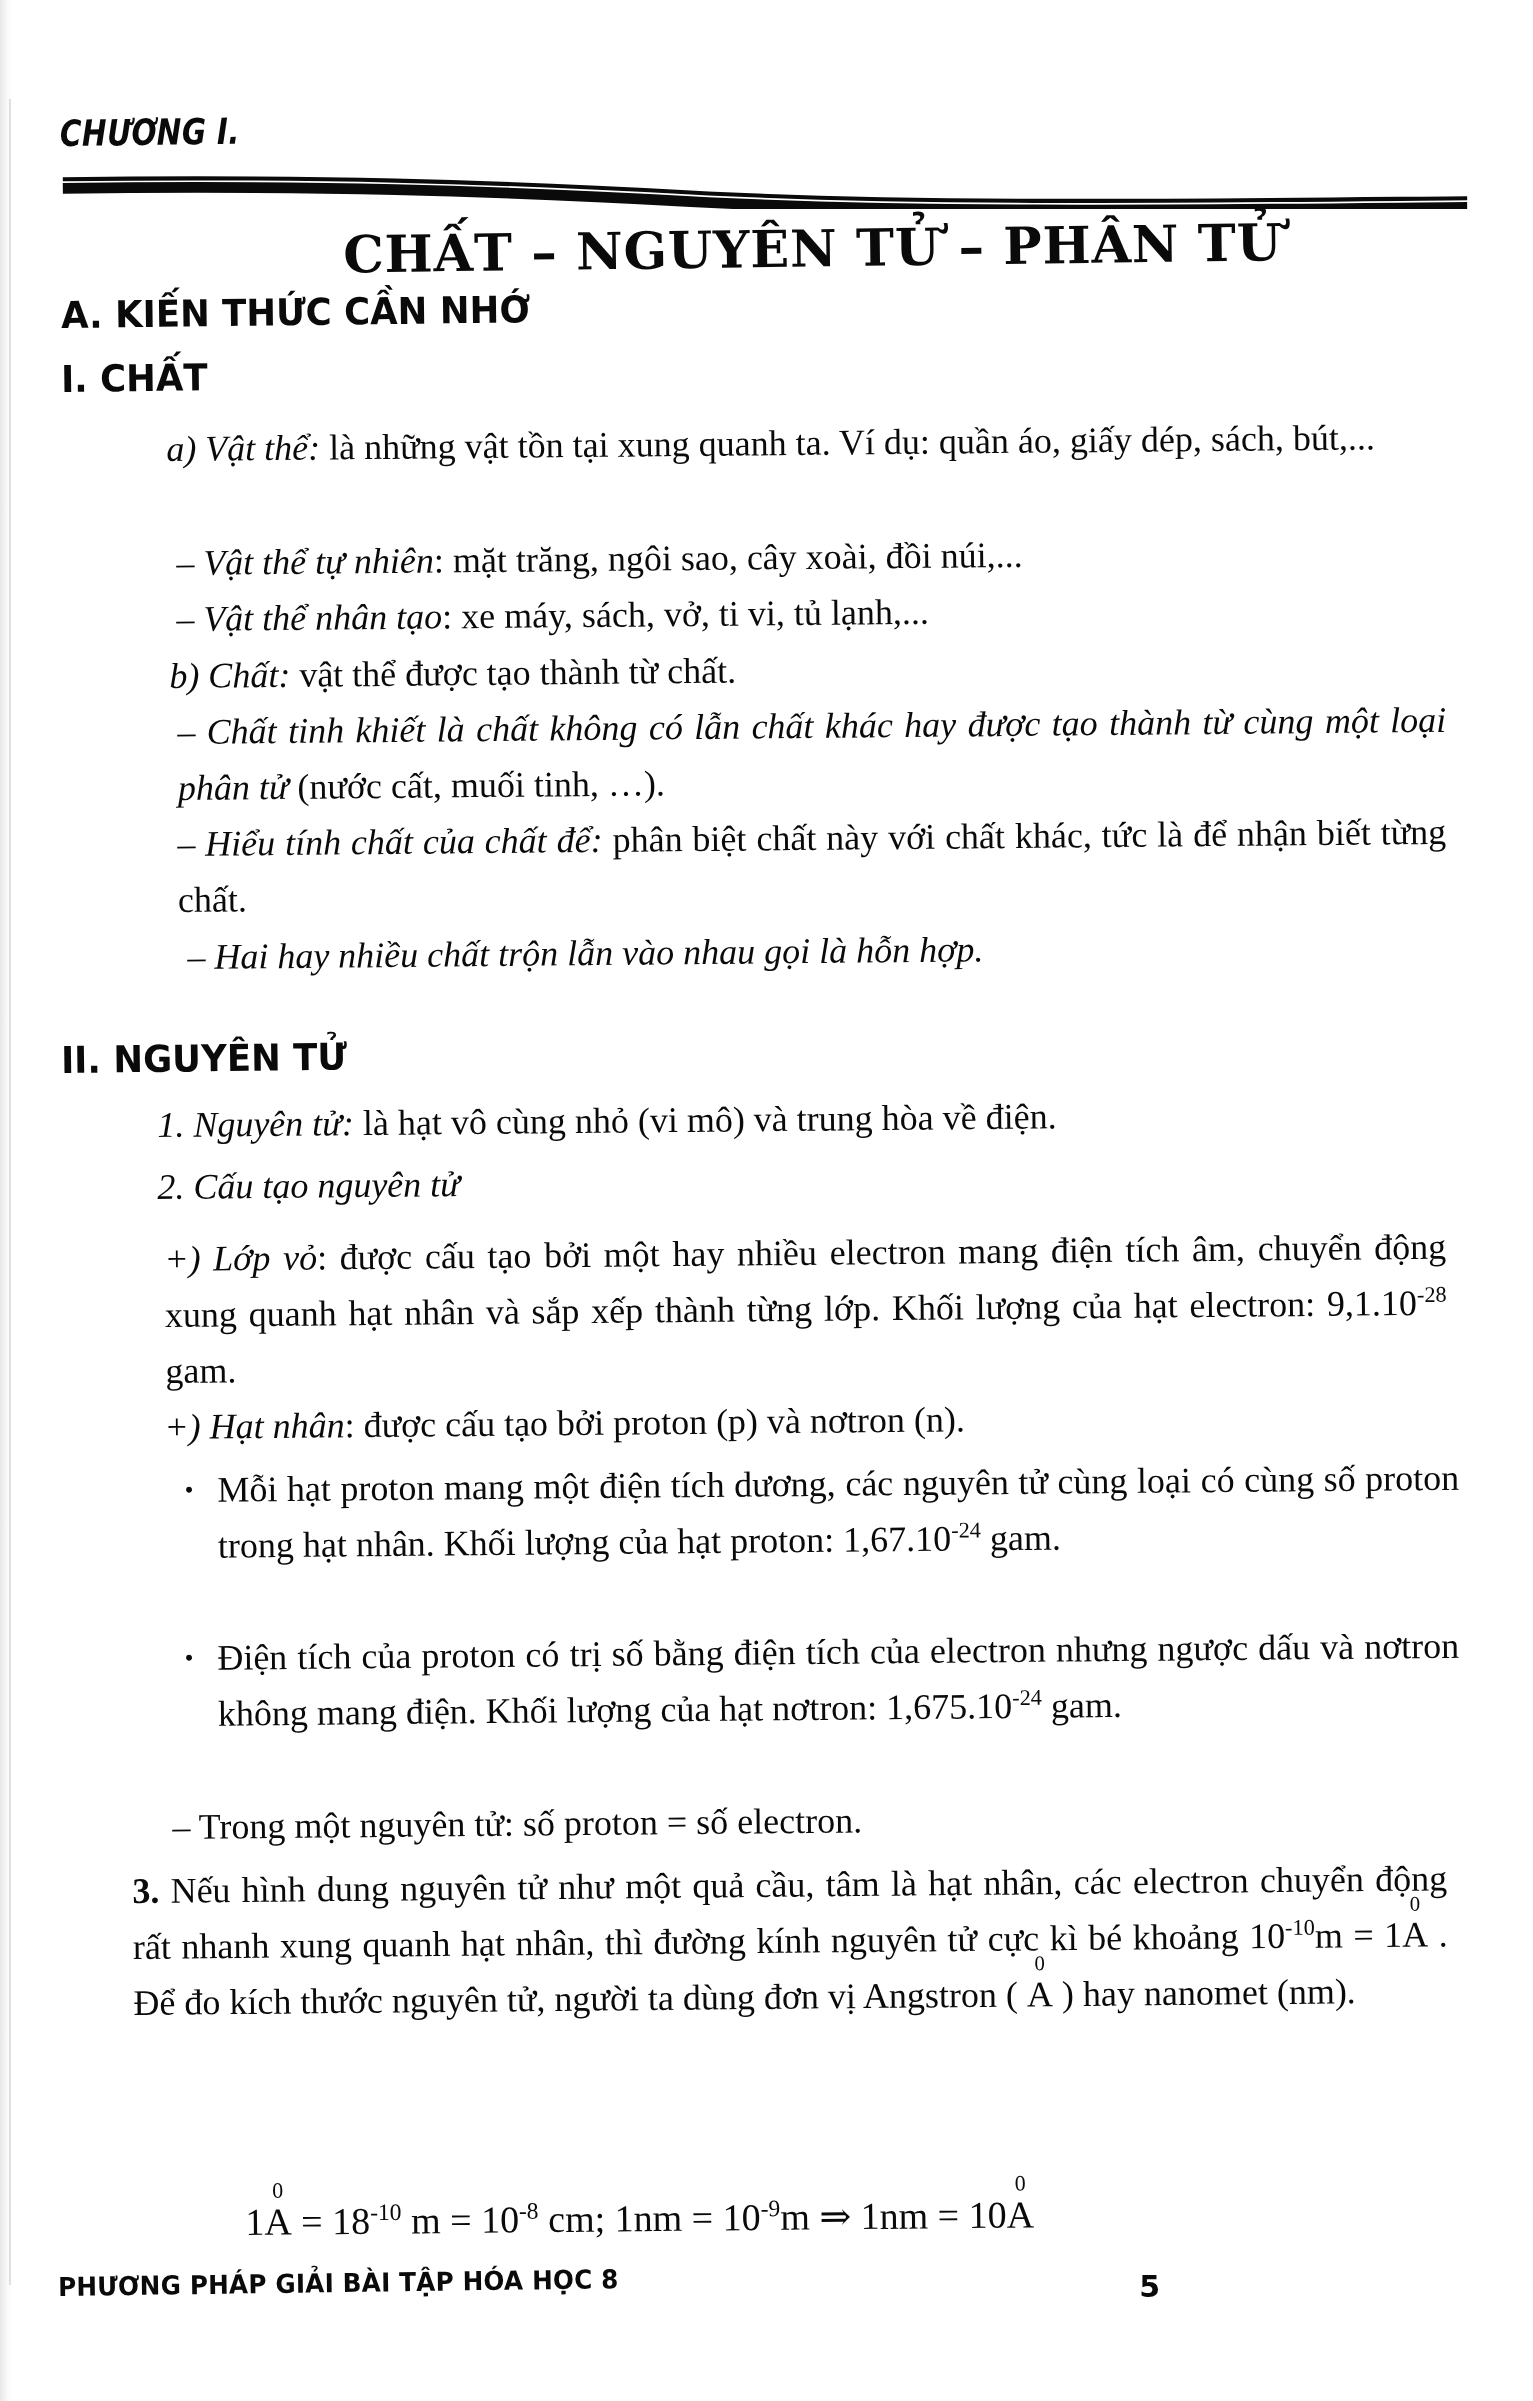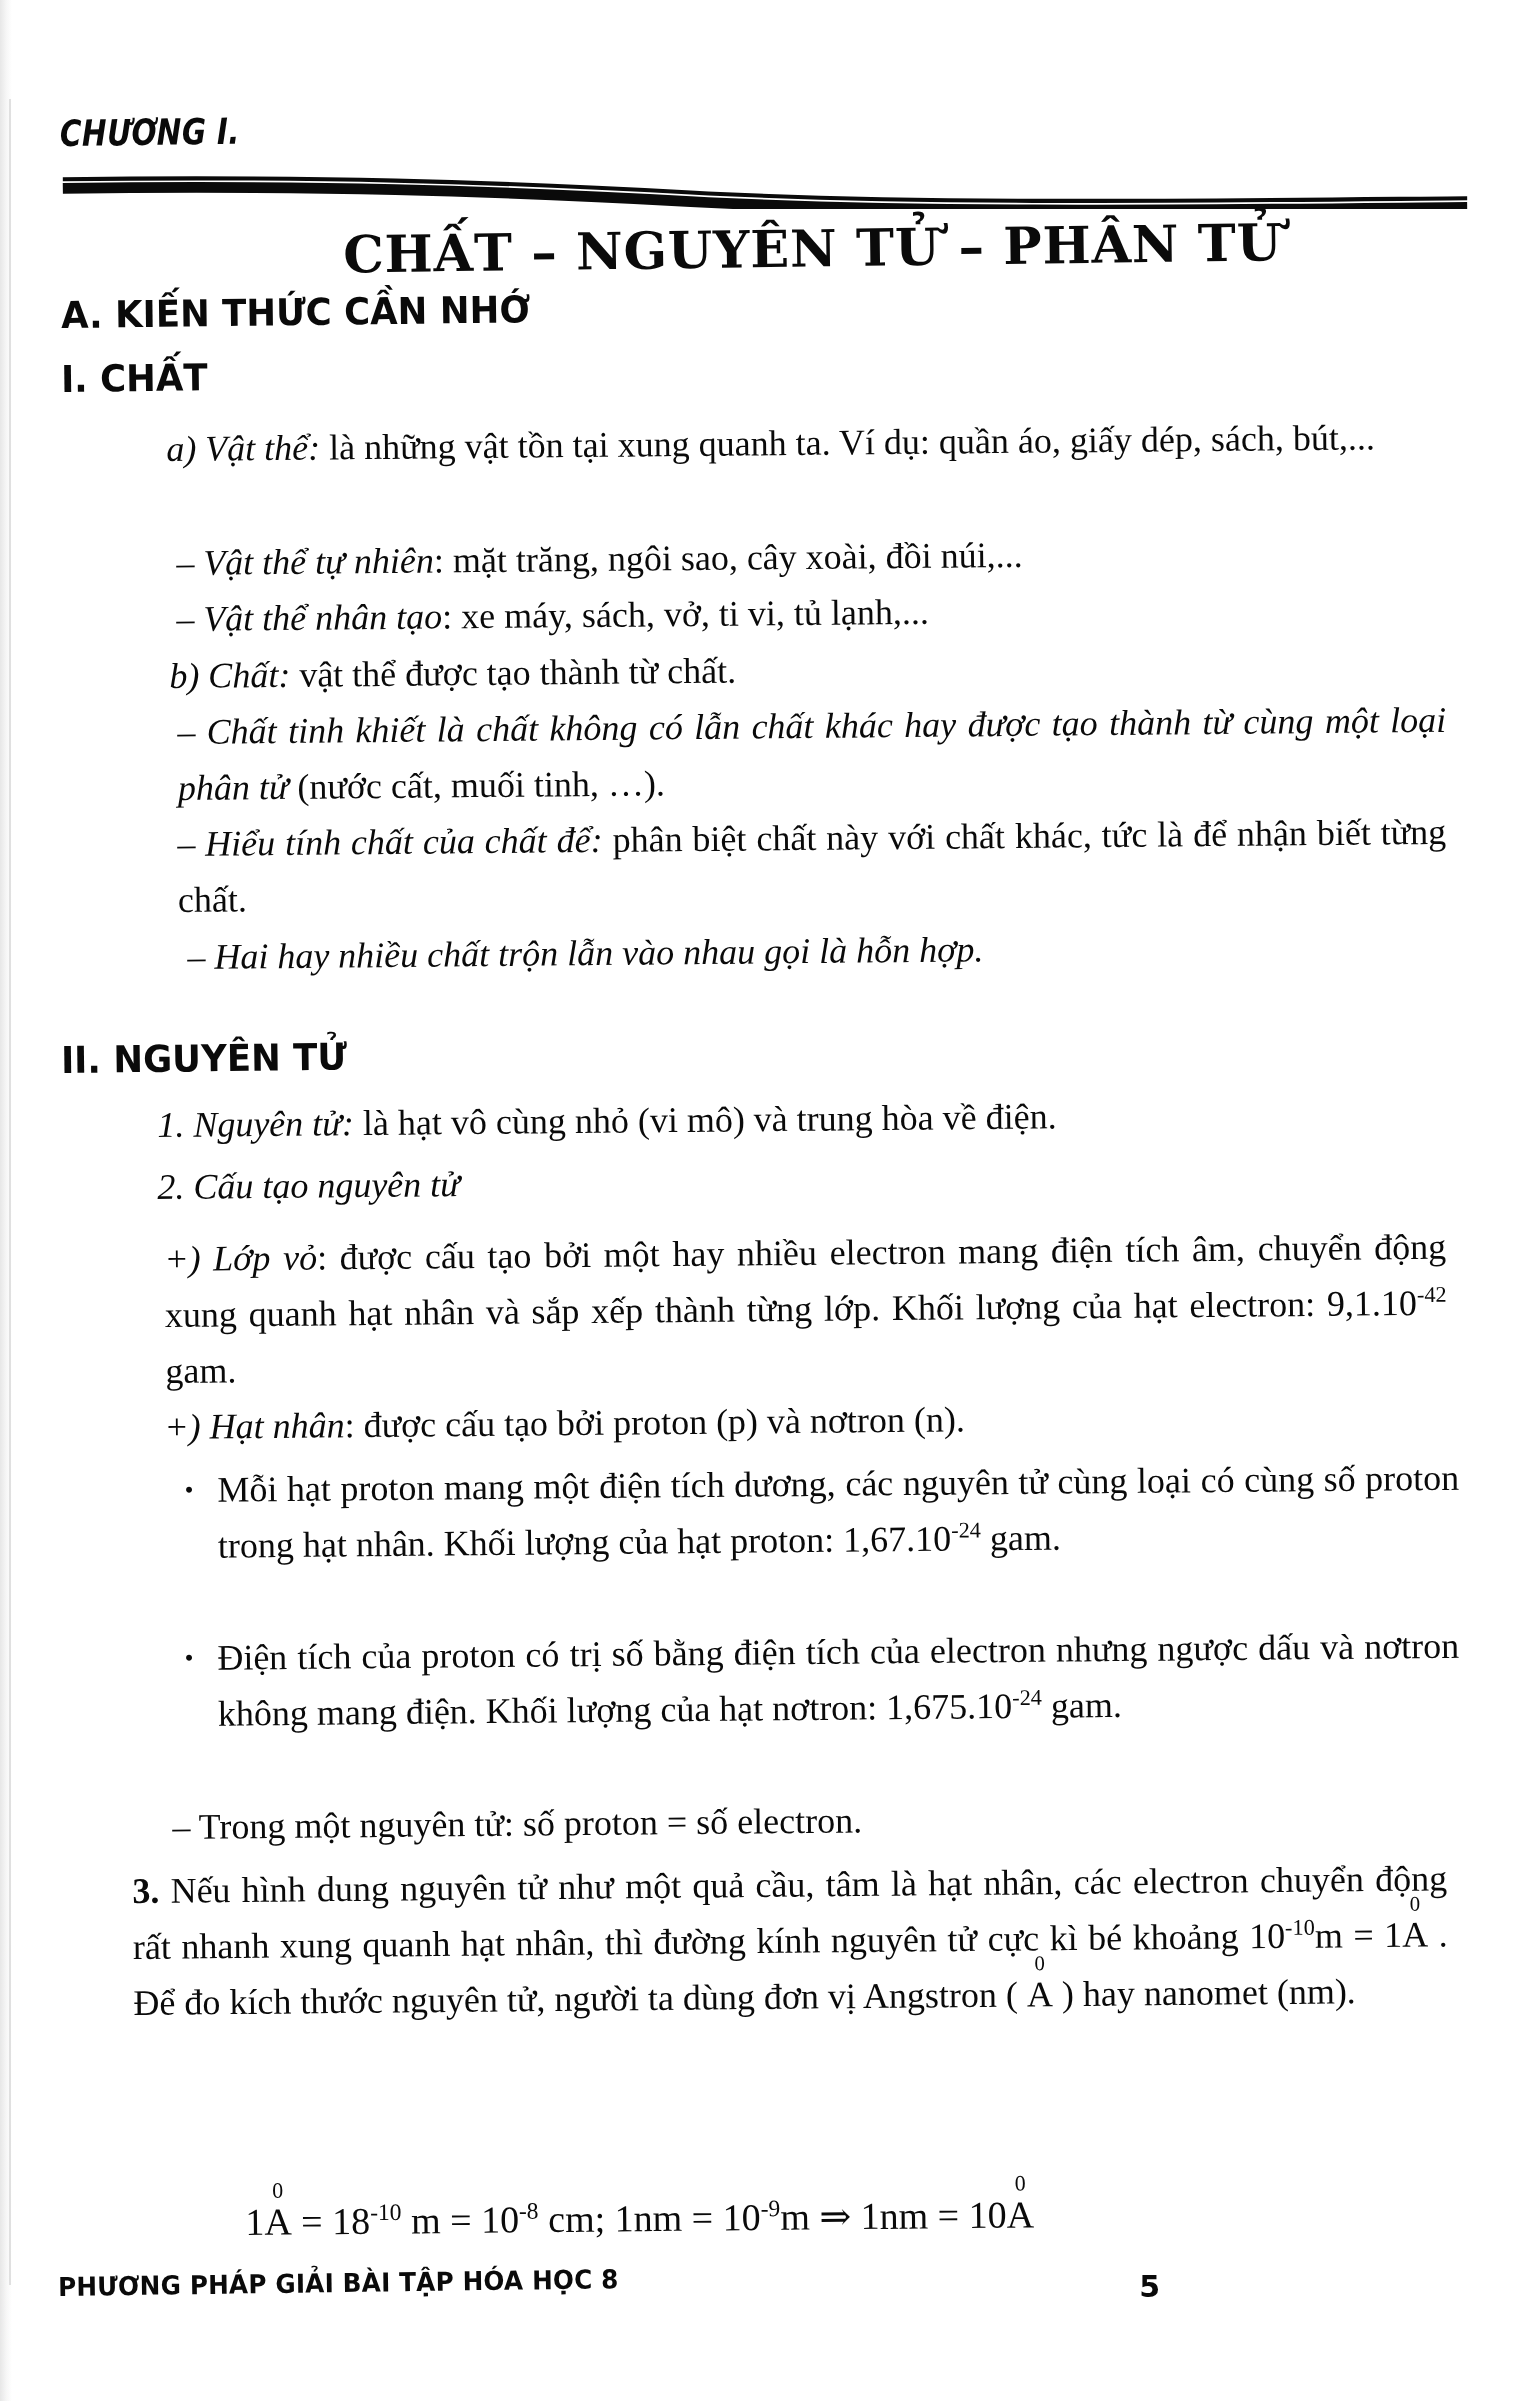--- a/index.html
+++ b/index.html
@@ -240,21 +240,21 @@
 
   <div class="head-sec head-ii">II. NGUYÊN TỬ</div>
 
   <div class="p col nowrapline" style="top:1097px; left:157px;">
     <i>1. Nguyên tử:</i><span> là hạt vô cùng nhỏ (vi mô) và trung hòa về điện.</span>
   </div>
 
   <div class="p col nowrapline it" style="top:1159px; left:157px;">2. Cấu tạo nguyên tử</div>
 
   <div class="p col-b" style="top:1231px; left:164px; width:1282px;">
-    <i>+) Lớp vỏ</i><span>: được cấu tạo bởi một hay nhiều electron mang điện tích âm, chuyển động xung quanh hạt nhân và sắp xếp thành từng lớp. Khối lượng của hạt electron: 9,1.10</span><sup class="e">-42</sup><span> gam.</span>
+    <i>+) Lớp vỏ</i><span>: được cấu tạo bởi một hay nhiều electron mang điện tích âm, chuyển động xung quanh hạt nhân và sắp xếp thành từng lớp. Khối lượng của hạt electron: 9,1.10</span><sup class="e">-28</sup><span> gam.</span>
   </div>
 
   <div class="p col-b nowrapline" style="top:1399px; left:164px;">
     <i>+) Hạt nhân</i><span>: được cấu tạo bởi proton (p) và nơtron (n).</span>
   </div>
 
   <div class="bullet" style="top:1462px; left:181px; width:1242px;">
     <span>Mỗi hạt proton mang một điện tích dương, các nguyên tử cùng loại có cùng số proton trong hạt nhân. Khối lượng của hạt proton: 1,67.10</span><sup class="e">-24</sup><span> gam.</span>
   </div>
 

